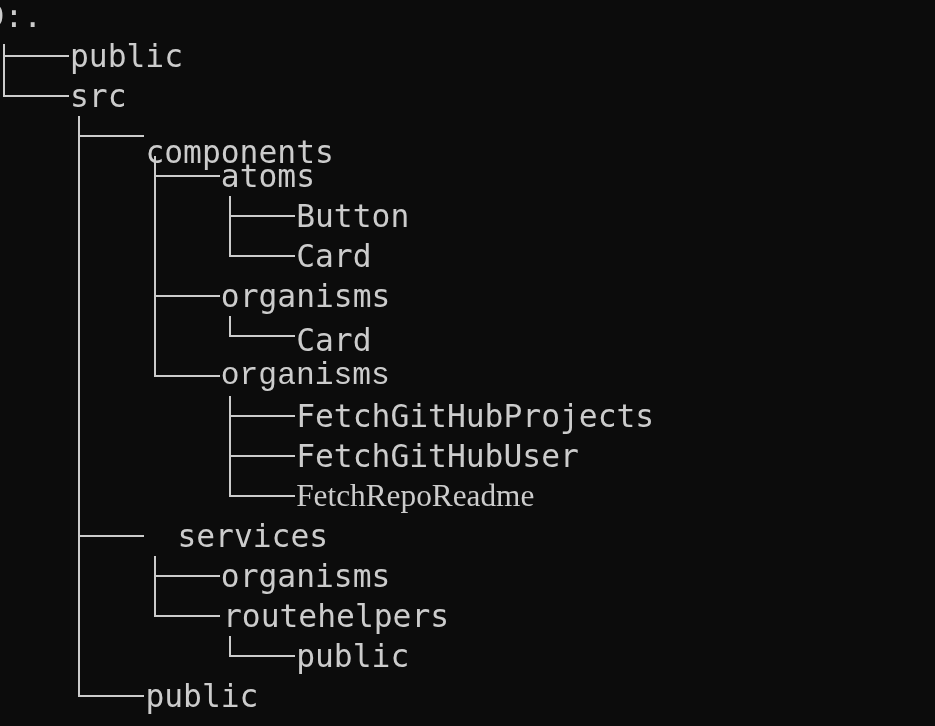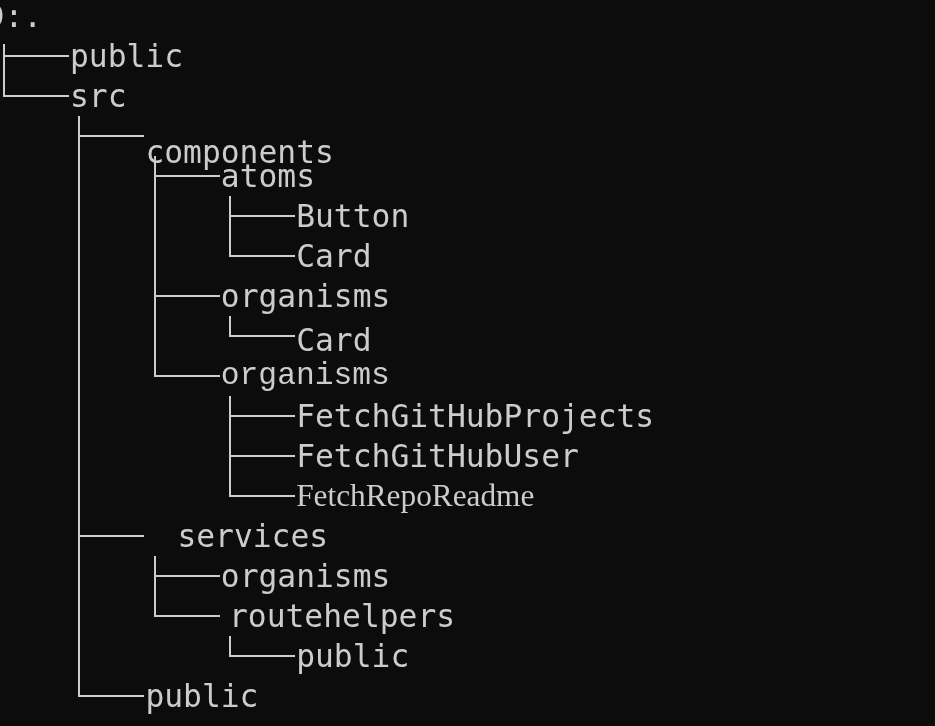--- a/index.html
+++ b/index.html
@@ -82,21 +82,21 @@
       <div class="vline" style="left: 229.225px; top: 436px; height: 61px;"></div>
       <div class="row-text" style="left: 296.2px; top: 476px; font-family: Liberation Serif, serif;">FetchRepoReadme</div>
       <div class="hline" style="left: 229.225px; top: 495px; width: 65.975px;"></div>
       <div class="vline" style="left: 229.225px; top: 476px; height: 21px;"></div>
       <div class="row-text" style="left: 145.4px; top: 516px; margin-left: 32px;">services</div>
       <div class="hline" style="left: 78.425px; top: 535px; width: 65.975px;"></div>
       <div class="vline" style="left: 78.425px; top: 516px; height: 181px;"></div>
       <div class="row-text" style="left: 220.8px; top: 556px;">organisms</div>
       <div class="hline" style="left: 153.825px; top: 575px; width: 65.975px;"></div>
       <div class="vline" style="left: 153.825px; top: 556px; height: 61px;"></div>
-      <div class="row-text" style="left: 229px; top: 596px;">routehelpers</div>
+      <div class="row-text" style="left: 223px; top: 596px;">routehelpers</div>
       <div class="hline" style="left: 153.825px; top: 615px; width: 65.975px;"></div>
       <div class="vline" style="left: 153.825px; top: 596px; height: 21px;"></div>
       <div class="row-text" style="left: 296.2px; top: 636px;">public</div>
       <div class="hline" style="left: 229.225px; top: 655px; width: 65.975px;"></div>
       <div class="vline" style="left: 229.225px; top: 636px; height: 21px;"></div>
       <div class="row-text" style="left: 145.4px; top: 676px;">public</div>
       <div class="hline" style="left: 78.425px; top: 695px; width: 65.975px;"></div>
       <div class="vline" style="left: 78.425px; top: 676px; height: 21px;"></div>
     </div>
 </div>

